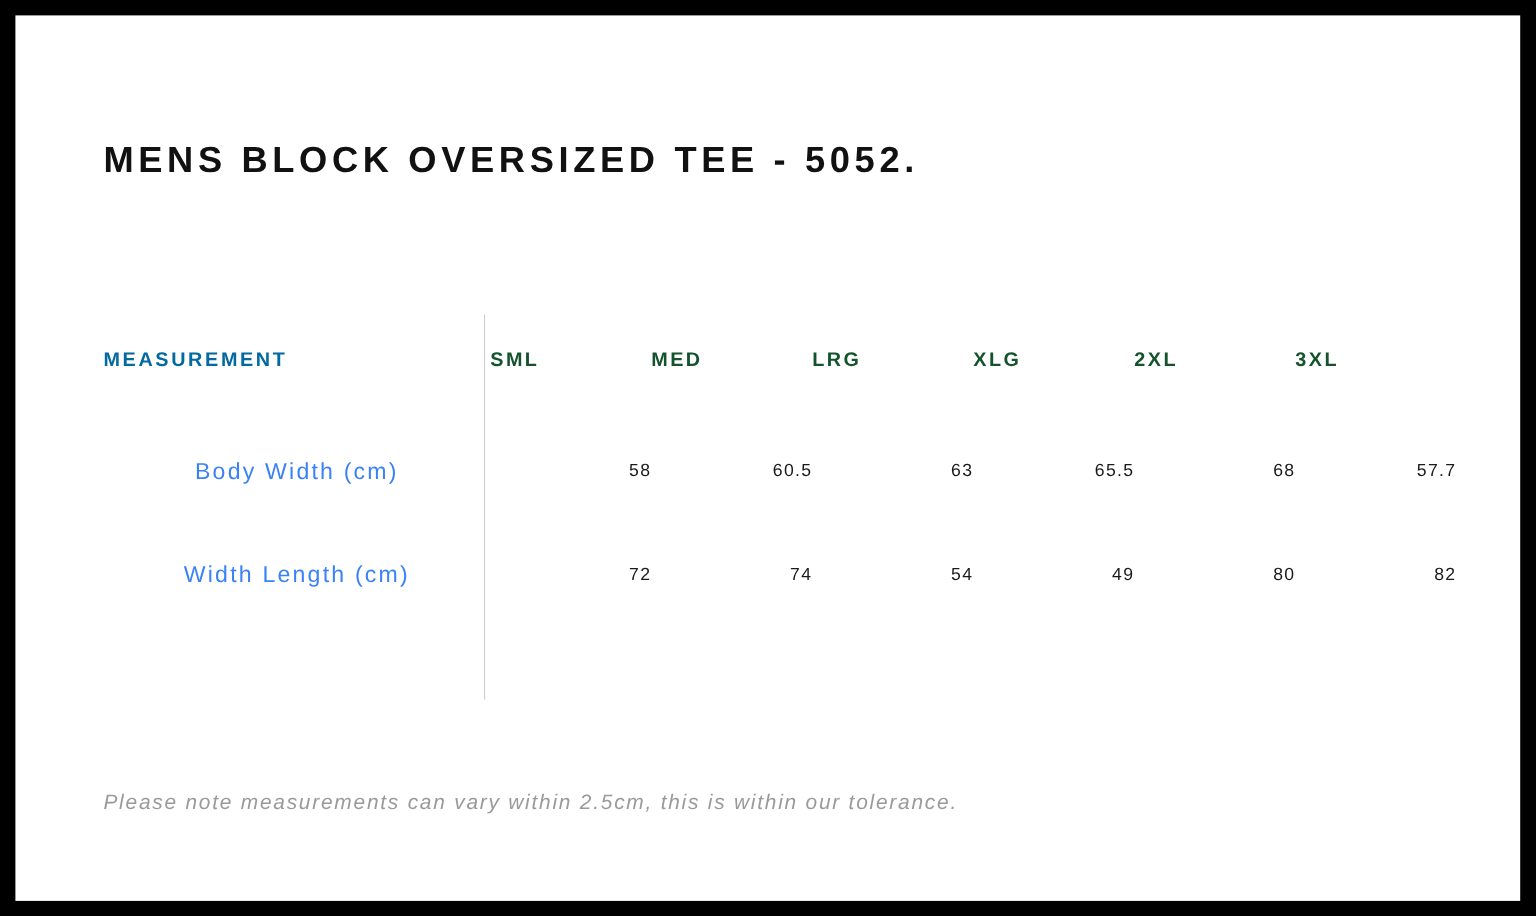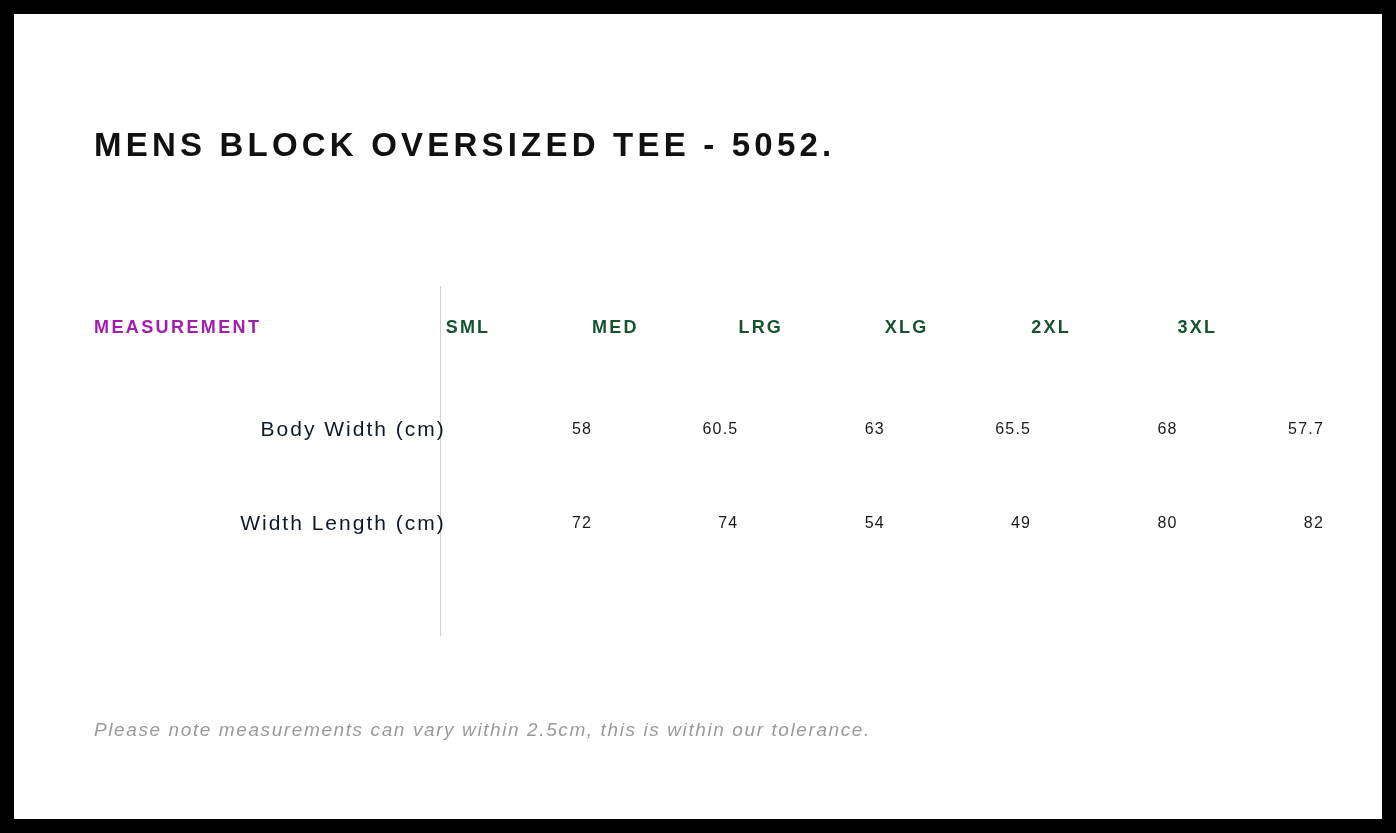--- a/index.html
+++ b/index.html
@@ -58,38 +58,38 @@
     border: none;
   }
   col.label-col { width: 346px; }
   col.size-col { width: 144px; }
 
   .hdr-label {
     text-align: left;
     font-size: 18px;
     font-weight: bold;
     letter-spacing: 2.4px;
-    color: #a21caf;
+    color: #0369a1;
     height: 110px;
     vertical-align: middle;
   }
   .hdr-size {
     text-align: left;
     font-size: 18px;
     font-weight: bold;
     letter-spacing: 2.2px;
     color: #14532d;
     height: 110px;
     vertical-align: middle;
   }
   .row-label {
-    text-align: right;
+    text-align: center;
     font-size: 21px;
     letter-spacing: 2.0px;
-    color: #0f172a;
+    color: #3b82f6;
     height: 94px;
     vertical-align: middle;
     font-weight: normal;
   }
   .row-value {
     text-align: right;
     font-size: 16px;
     letter-spacing: 1.2px;
     color: #1a1a1a;
     height: 94px;

